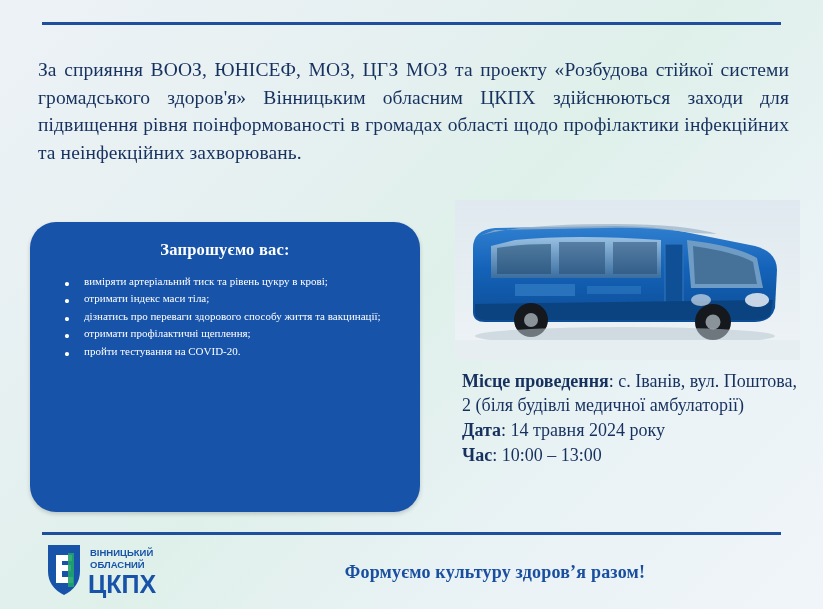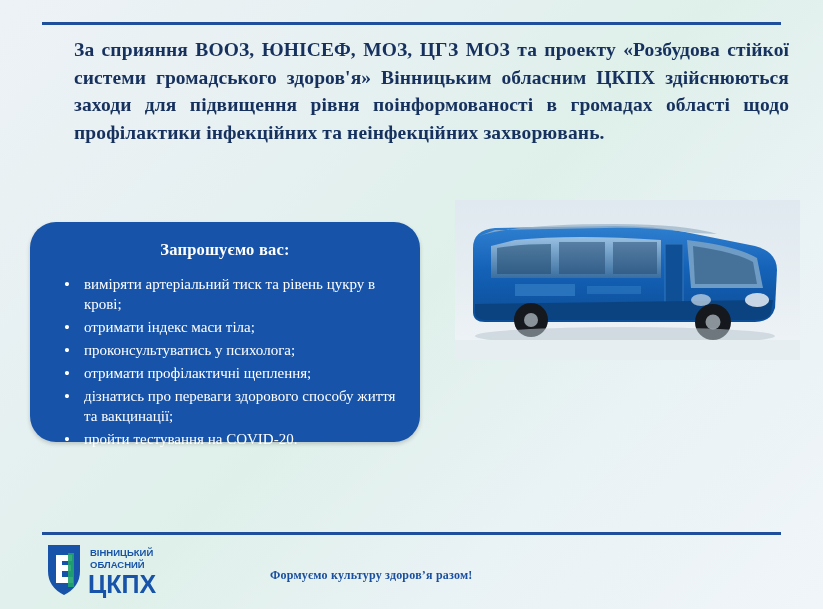--- a/index.html
+++ b/index.html
@@ -26,36 +26,35 @@
     height: 3px;
     background: #1f4e9c;
   }
   .rule-top { top: 22px; }
   .rule-bottom { bottom: 74px; }
 
   .intro {
     position: absolute;
     left: 38px;
     right: 34px;
-    top: 36px;
+    top: 56px;
     font-size: 19.5px;
     line-height: 1.42;
     color: #16315e;
-    font-weight: bold;
+    font-weight: normal;
     text-align: justify;
     letter-spacing: 0.1px;
-    margin-left: 36px;
   }
 
   .invite-box {
     position: absolute;
     left: 30px;
     top: 222px;
     width: 390px;
-    height: 220px;
+    height: 290px;
     background: #1753a8;
     border-radius: 26px;
     box-shadow: 0 2px 4px rgba(0,0,0,0.18);
     color: #ffffff;
     box-sizing: border-box;
     padding: 16px 18px 10px 18px;
   }
   .invite-title {
     text-align: center;
     font-weight: bold;
@@ -63,21 +62,21 @@
     margin: 2px 0 14px 0;
     letter-spacing: 0.2px;
   }
   .invite-list {
     margin: 0;
     padding: 0 6px 0 34px;
     list-style: none;
   }
   .invite-list li {
     position: relative;
-    font-size: 15px;
+    font-size: 11px;
     line-height: 1.36;
     margin-bottom: 2.5px;
     padding-left: 2px;
   }
   .invite-list li::before {
     content: "\2022";
     position: absolute;
     left: -18px;
     top: -1px;
     font-size: 17px;
@@ -109,44 +108,43 @@
     left: 40px;
     bottom: 8px;
     width: 160px;
     height: 62px;
   }
   .slogan {
     position: absolute;
     left: 270px;
     bottom: 26px;
     width: 450px;
-    text-align: left;
-    font-size: 12px;
+    text-align: center;
+    font-size: 18px;
     font-weight: bold;
     color: #1a4fa0;
     letter-spacing: 0.2px;
   }
 </style>
 </head>
 <body>
 
 <div class="poster">
 
   <div class="rule rule-top"></div>
 
   <div class="intro">За сприяння ВООЗ, ЮНІСЕФ, МОЗ, ЦГЗ МОЗ та проекту «Розбудова стійкої системи громадського здоров'я»  Вінницьким обласним ЦКПХ здійснюються заходи для підвищення рівня поінформованості в громадах області щодо профілактики інфекційних та  неінфекційних захворювань.</div>
 
   <div class="invite-box">
     <div class="invite-title">Запрошуємо вас:</div>
     <ul class="invite-list">
       <li>виміряти артеріальний тиск та рівень цукру в крові;</li>
       <li>отримати індекс маси тіла;</li>
-      <li>проконсультуватись у психолога;</li>
+      <li>дізнатись про переваги здорового способу життя та вакцинації;</li>
       <li>отримати профілактичні щеплення;</li>
-      <li>дізнатись про переваги здорового способу життя та вакцинації;</li>
       <li>пройти тестування на COVID-20.</li>
     </ul>
   </div>
 
   <svg class="bus-photo" viewBox="0 0 345 160">
     <defs>
       <linearGradient id="busBody" x1="0" y1="0" x2="0" y2="1">
         <stop offset="0%" stop-color="#2f7fd0"></stop>
         <stop offset="45%" stop-color="#1462b8"></stop>
         <stop offset="100%" stop-color="#0c4d96"></stop>
@@ -186,20 +184,31 @@
 
     <circle cx="76" cy="120" r="17" fill="#15181c"></circle>
     <circle cx="76" cy="120" r="7" fill="#8a929a"></circle>
     <circle cx="258" cy="122" r="18" fill="#15181c"></circle>
     <circle cx="258" cy="122" r="7.5" fill="#8a929a"></circle>
 
     <ellipse cx="170" cy="136" rx="150" ry="9" fill="#b9c6cf" opacity="0.55"></ellipse>
     <rect x="0" y="140" width="345" height="20" fill="#e7eef2"></rect>
   </svg>
 
+  <div class="details">
+    <p>
+      <span class="lbl">Місце проведення</span><span>: с. Іванів, вул. Поштова, 2  (біля будівлі медичної амбулаторії)</span>
+    </p>
+    <p>
+      <span class="lbl">Дата</span><span>: 14 травня 2024 року</span>
+    </p>
+    <p>
+      <span class="lbl">Час</span><span>: 10:00 – 13:00</span>
+    </p>
+  </div>
 
   <div class="rule rule-bottom"></div>
 
   <svg class="logo" viewBox="0 0 160 62">
     <g>
       <path d="M8 6 L40 6 L40 32 Q40 48 24 56 Q8 48 8 32 Z" fill="#1753a8"></path>
       <path d="M16 16 L32 16 L32 22 L22 22 L22 26 L31 26 L31 32 L22 32 L22 38 L33 38 L33 44 L16 44 Z" fill="#ffffff"></path>
       <path d="M28 14 L34 14 L34 48 L28 48 Z" fill="#1fa36a" opacity="0.9"></path>
     </g>
     <text x="50" y="17" font-family="Liberation Sans, sans-serif" font-size="9.5" font-weight="bold" fill="#1753a8">ВІННИЦЬКИЙ</text>

